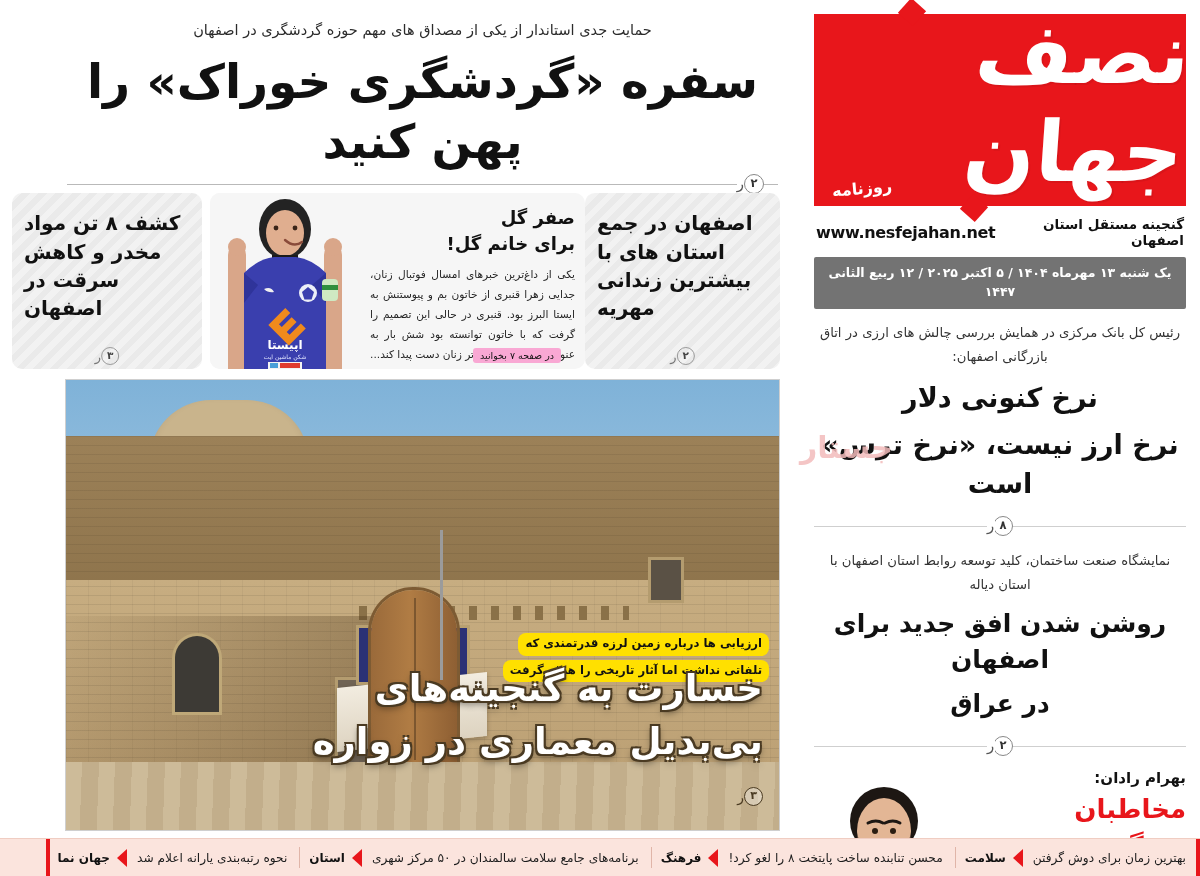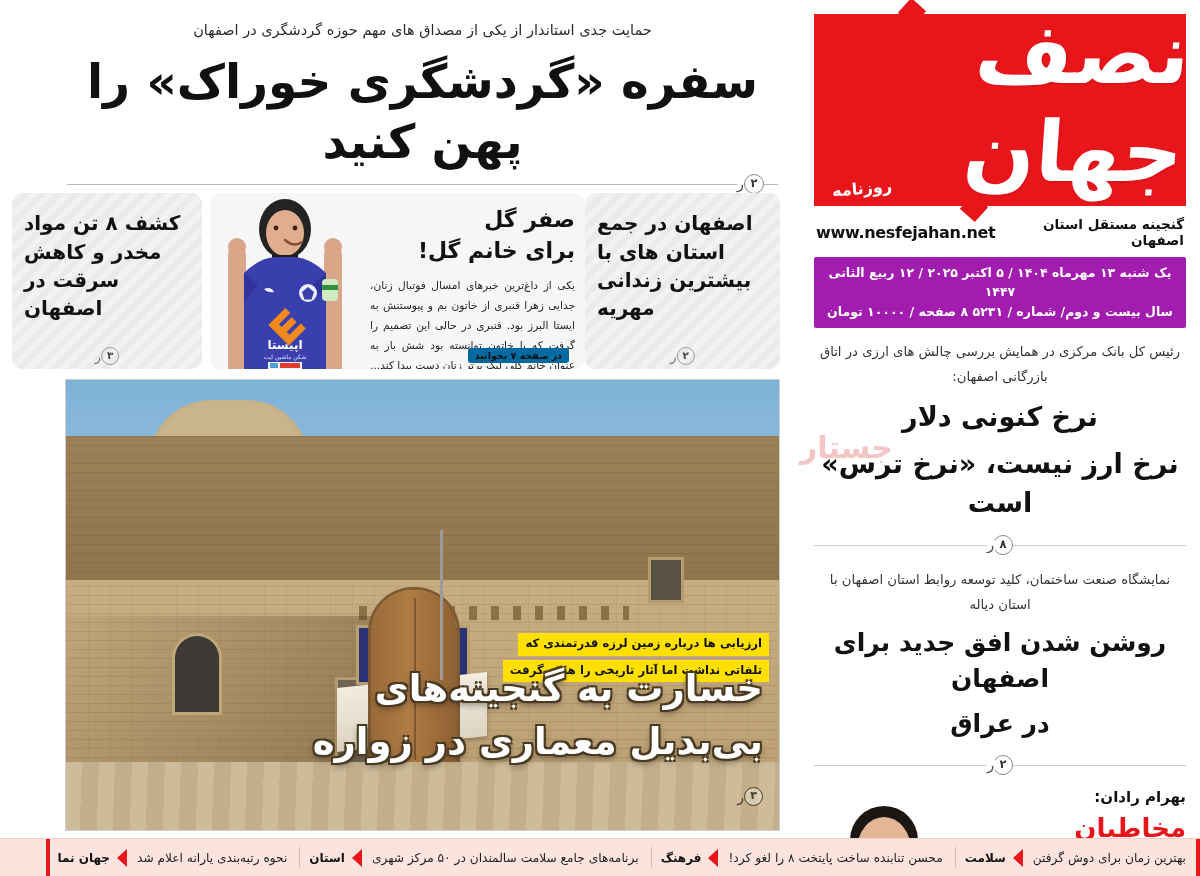--- a/index.html
+++ b/index.html
@@ -42,21 +42,21 @@
   .logo-dot.d2 { bottom:-12px; left:150px; }
 
   .logo-underrow {
     display:flex; align-items:center; justify-content:space-between;
     margin:10px 2px 0 2px;
   }
   .tagline { font-size:13.5px; font-weight:700; color:#111; }
   .weburl { font-size:16px; font-weight:700; color:#111; direction:ltr; letter-spacing:-.3px; }
 
   .date-bar {
-    margin:9px 0 0 0; background:#a21caf; color:#fff;
+    margin:9px 0 0 0; background:#737373; color:#fff;
     text-align:center; padding:6px 4px 7px 4px;
     border-radius:2px;
     line-height:1.55;
   }
   .date-bar div { font-size:12.5px; font-weight:700; }
 
   .kicker {
     font-size:13.2px; color:#333; line-height:1.85;
     text-align:center; padding:12px 4px 2px 4px;
   }
@@ -137,28 +137,28 @@
   .t-mid   { width:375px; margin-left:8px; background:#f6f6f6; }
   .t-right { width:195px; }
 
   .t-title {
     font-size:20px; font-weight:700; line-height:1.42; color:#111;
     text-align:left; padding:16px 12px 0 12px;
   }
   .t-mid-inner { display:flex; height:100%; }
   .t-mid-photo { width:150px; position:relative; overflow:hidden; flex:0 0 150px; }
   .t-mid-body { flex:1; padding:12px 10px 0 10px; }
-  .t-mid-head { font-size:22px; font-weight:700; line-height:1.4; text-align:right; color:#111; }
+  .t-mid-head { font-size:18px; font-weight:700; line-height:1.4; text-align:right; color:#111; }
   .t-mid-text {
     font-size:10.6px; line-height:1.9; color:#262626; text-align:justify; margin-top:8px;
   }
   .t-badge {
-    position:absolute; bottom:6px; right:16px;
-    background:#0369a1; border-radius:3px;
-    font-size:9.5px; font-weight:700; color:#111; padding:2px 7px;
+    position:absolute; bottom:6px; right:24px;
+    background:#f9a8d4; border-radius:3px;
+    font-size:9.5px; font-weight:400; color:#111; padding:2px 7px;
   }
   .t-pm { position:absolute; bottom:4px; left:50%; transform:translateX(-50%); display:flex; align-items:center; }
   .t-pm .num {
     background:transparent; border:1.3px solid #9a9a9a; border-radius:50%;
     width:18px; height:18px; line-height:15px; text-align:center;
     font-size:10.5px; font-weight:700; color:#444;
   }
   .t-pm .tail { color:#777; font-size:13px; }
   .t-left .t-pm { bottom:4px; left:auto; right:50%; transform:translateX(50%); }
 
@@ -241,21 +241,21 @@
     position:absolute; top:226px; right:150px; width:270px; height:14px;
     background:repeating-linear-gradient(90deg,#8a7148 0 8px,transparent 8px 22px);
   }
 
   .bp-caption {
     position:absolute; right:10px; top:252px; z-index:5; text-align:right;
   }
   .bp-caption span {
     display:inline-block; background:#ffe000; color:#111;
     font-size:11.6px; font-weight:700; padding:2px 7px 3px 7px;
-    line-height:1.5; margin-bottom:3px;
+    line-height:1.5; margin-bottom:3px;border-radius:8px;
   }
   .bp-head {
     position:absolute; right:16px; bottom:62px; z-index:5;
     text-align:right; color:#fff; font-weight:700; font-size:37px;
     line-height:1.42;
     text-shadow:
       -2px -2px 0 #4a3a22, 2px -2px 0 #4a3a22,
       -2px 2px 0 #4a3a22, 2px 2px 0 #4a3a22,
       0 3px 7px rgba(0,0,0,.5);
   }
@@ -424,21 +424,20 @@
       <div class="logo-sub">روزنامه</div>
     </div>
 
     <div class="logo-underrow">
       <span class="tagline">گنجینه مستقل استان اصفهان</span>
       <span class="weburl">www.nesfejahan.net</span>
     </div>
 
     <div class="date-bar">
       <div>یک شنبه ۱۳ مهرماه ۱۴۰۴ / ۵ اکتبر ۲۰۲۵ / ۱۲ ربیع الثانی ۱۴۴۷</div>
-      <div>سال بیست و دوم/ شماره / ۵۲۳۱  ۸ صفحه / ۱۰۰۰۰ تومان</div>
     </div>
 
     <div class="kicker">رئیس کل بانک مرکزی در همایش بررسی چالش های ارزی در اتاق بازرگانی اصفهان:</div>
     <div class="rhead">نرخ کنونی دلار</div>
     <div class="rhead">نرخ ارز نیست، «نرخ ترس» است</div>
     <div class="pagemark">
       <span class="line"></span>
       <span class="num">۸</span>
       <span class="tail">ر</span>
     </div>

